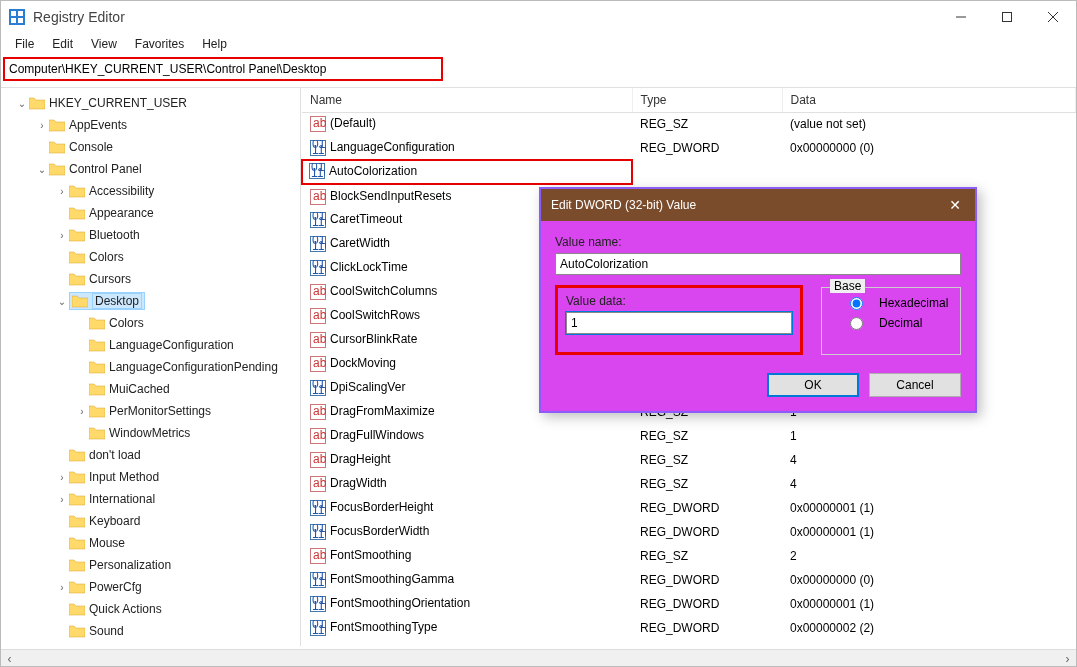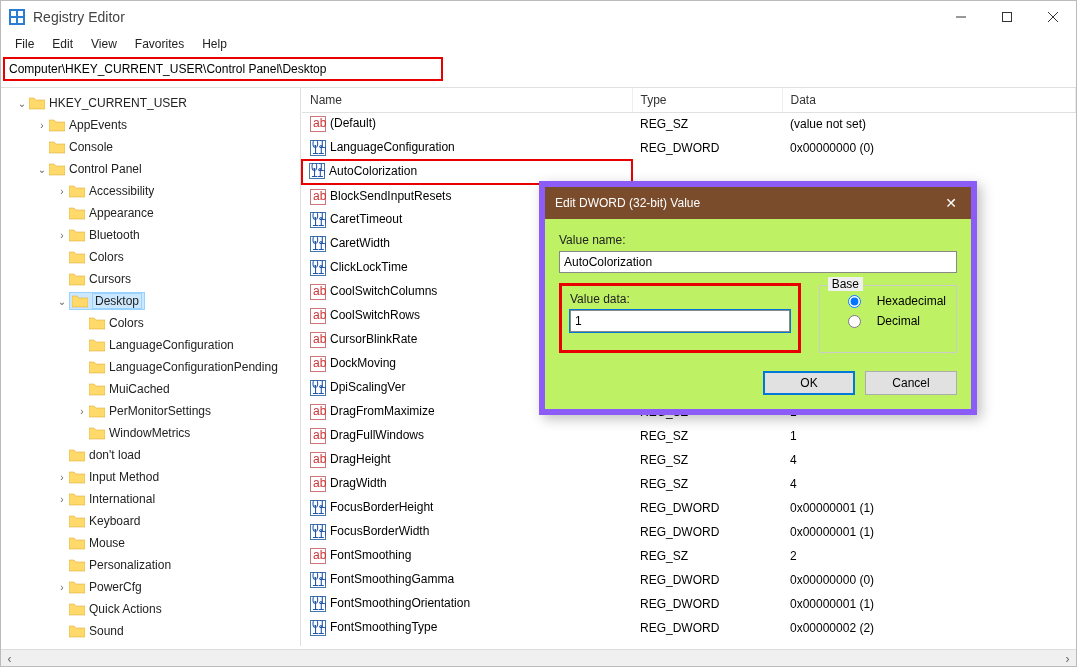--- a/index.html
+++ b/index.html
@@ -37,21 +37,21 @@
 .listview tr { height: 24px; margin-top: 17px; }
 .value-icon { width: 16px; height: 16px; display: inline-block; vertical-align: middle; margin-right: 4px; }
 
 .highlight-row td:first-child { border: 2.5px solid #e80000; padding: 1px 6px; }
 .highlight-row td:first-child .cell-wrap { display:inline-flex; align-items:center; }
 
 .scrollbar-h { position: absolute; bottom: 0; left: 0; right: 0; height: 17px; background: #f0f0f0; border-top: 1px solid #ddd; display: flex; }
 .scrollbar-h .arrow { width: 17px; height: 17px; display: flex; align-items: center; justify-content: center; color: #666; }
 .scrollbar-h .track { flex: 1; }
 
-.dialog { position: absolute; left: 538px; top: 180px; width: 438px; background: #bef264; border: 6px solid #8b5cf6; box-shadow: 4px 4px 12px rgba(0,0,0,0.25); }
+.dialog { position: absolute; left: 538px; top: 186px; width: 438px; background: #d946ef; border: 2px solid #8b5cf6; box-shadow: 4px 4px 12px rgba(0,0,0,0.25); }
 .dialog-title { height: 32px; background: #7a4c2c; color: #fff; display: flex; align-items: center; padding: 0 10px; }
 .dialog-title .t { flex: 1; font-size: 12px; }
 .dialog-title .close { color: #fff; width: 20px; text-align: center; font-size: 14px; }
 .dialog-body { padding: 14px 14px 14px 14px; }
 .dialog-body .lbl { font-size: 12px; color: #222; margin-bottom: 4px; display: block; }
 .dialog-body input[type=text] { width: 100%; border: 1px solid #888; padding: 3px 4px; font-size: 12px; background: #fff; margin-bottom: 10px; }
 .dialog-row { display: flex; gap: 18px; }
 .value-data-block { border: 3px solid #e80000; padding: 6px 8px 8px 8px; width: 248px; }
 .value-data-block input { width: 100%; border: 1px solid #0078d7; outline: 1px solid #0078d7; padding: 3px 4px; background:#fff;}
 .base-block { flex: 1; border: 1px solid #ccc; padding: 8px 10px; position: relative; margin-top: 2px; }

